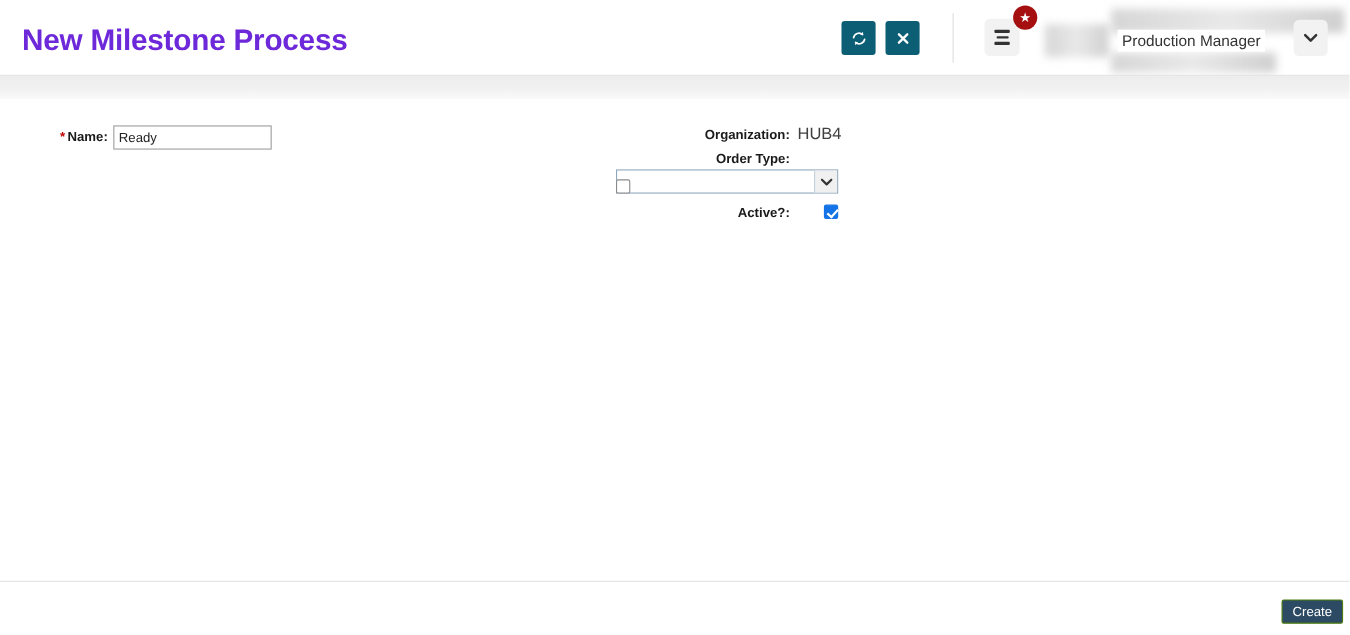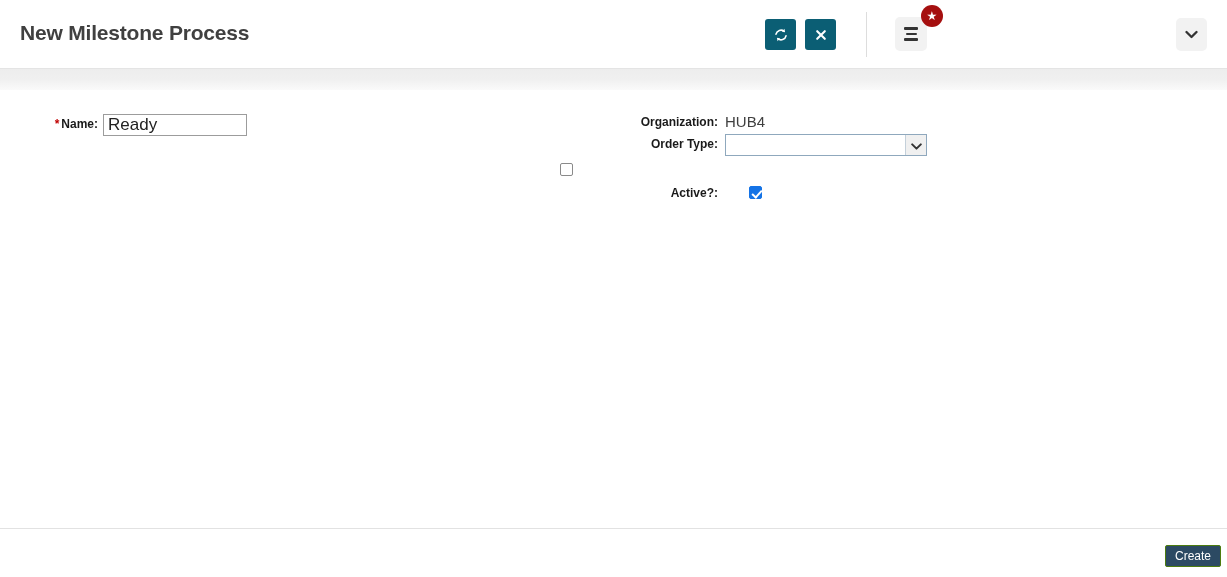--- a/index.html
+++ b/index.html
@@ -24,23 +24,23 @@
     position: absolute;
     left: 0; top: 0;
     width: 1227px; height: 68px;
     background: #ffffff;
     display: flex;
     align-items: center;
   }
   .page-title {
     position: absolute;
     left: 20px; top: 21px;
-    font-size: 21px;
+    font-size: 27px;
     font-weight: bold;
-    color: #404040;
+    color: #6d28d9;
     letter-spacing: -0.2px;
     white-space: nowrap;
   }
 
   
   .header-actions {
     position: absolute;
     left: 765px; top: 19px;
     display: flex;
     gap: 9px;
@@ -182,40 +182,40 @@
   
   .row-name   { left: 20px; top: 24px; width: 540px; }
   .row-desc   { left: 20px; top: 47px; width: 540px; }
   .label-left { width: 78px; margin-right: 5px; }
 
   .text-input {
     width: 144px; height: 22px;
     border: 1px solid #9c9c9c;
     background: #ffffff;
     font-family: "Liberation Sans", sans-serif;
-    font-size: 17px;
+    font-size: 12px;
     color: #222222;
     padding: 1px 4px;
     outline: none;
   }
   .textarea-input {
     width: 450px; height: 68px;
     border: 1px solid #c8c8c8;
     background: #ffffff;
     font-family: "Liberation Sans", sans-serif;
     font-size: 13px;
     color: #222222;
     padding: 3px 4px;
     resize: none;
     outline: none;
   }
 
   
   .row-org    { left: 560px; top: 22px; }
-  .row-order  { left: 560px; top: 44px; }
+  .row-order  { left: 560px; top: 44px; flex-direction: column; }
   .row-intl   { left: 560px; top: 70px; }
   .row-active { left: 560px; top: 93px; gap: 24px; }
   .label-right { width: 158px; margin-right: 7px; }
 
   .org-link {
     font-size: 15px;
     color: #404040;
     line-height: 20px;
     text-decoration: none;
     cursor: pointer;
@@ -332,20 +332,26 @@
 
     <div class="menu-wrap">
       <button class="menu-btn">
         <span class="menu-bar"></span>
         <span class="menu-bar short"></span>
         <span class="menu-bar"></span>
       </button>
       <span class="star-badge">★</span>
     </div>
 
+    <div class="user-area">
+      <div class="redact avatar"></div>
+      <div class="redact name-top"></div>
+      <div class="redact name-bot"></div>
+      <div class="user-role">Production Manager</div>
+    </div>
 
     <button class="chevron-btn">
       <span>
         <svg width="13" height="9" viewBox="0 0 13 9" aria-hidden="true">
           <path d="M1.5 2 L6.5 7 L11.5 2" stroke="#333333" stroke-width="2.3" fill="none" stroke-linecap="round" stroke-linejoin="round"></path>
         </svg>
       </span>
     </button>
   </div>
 

